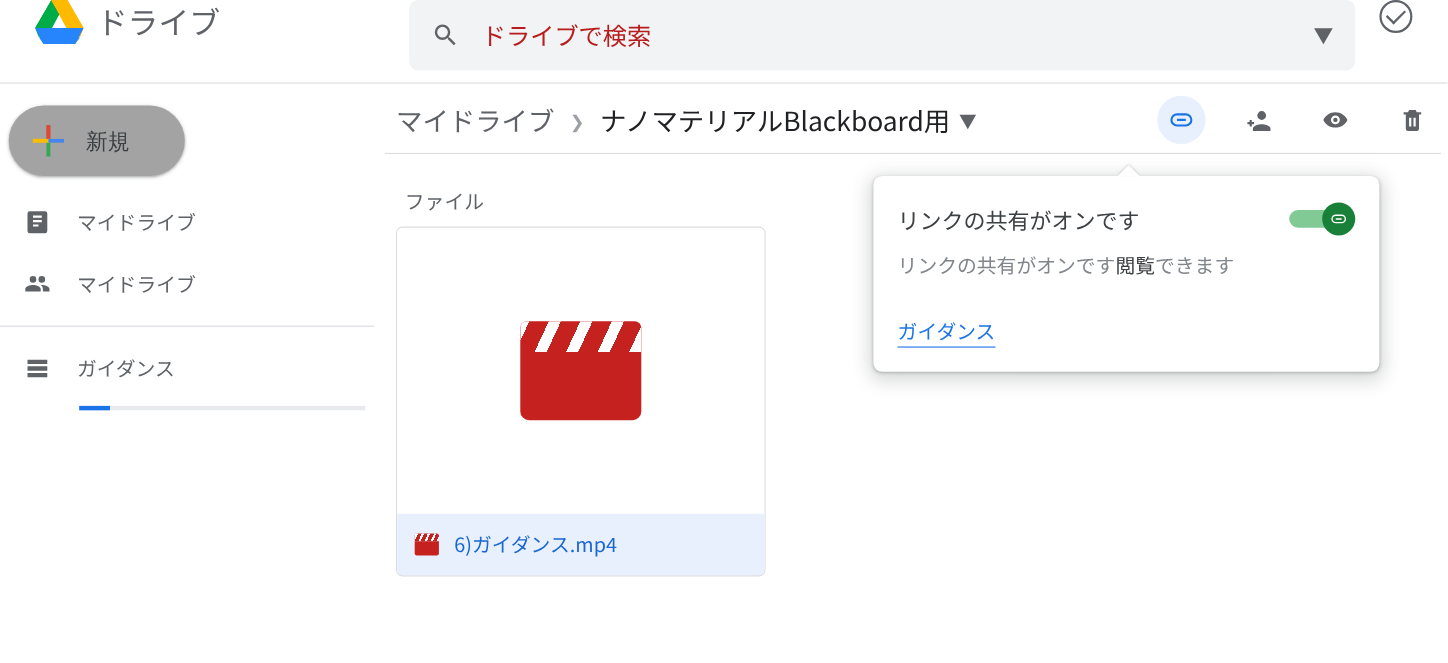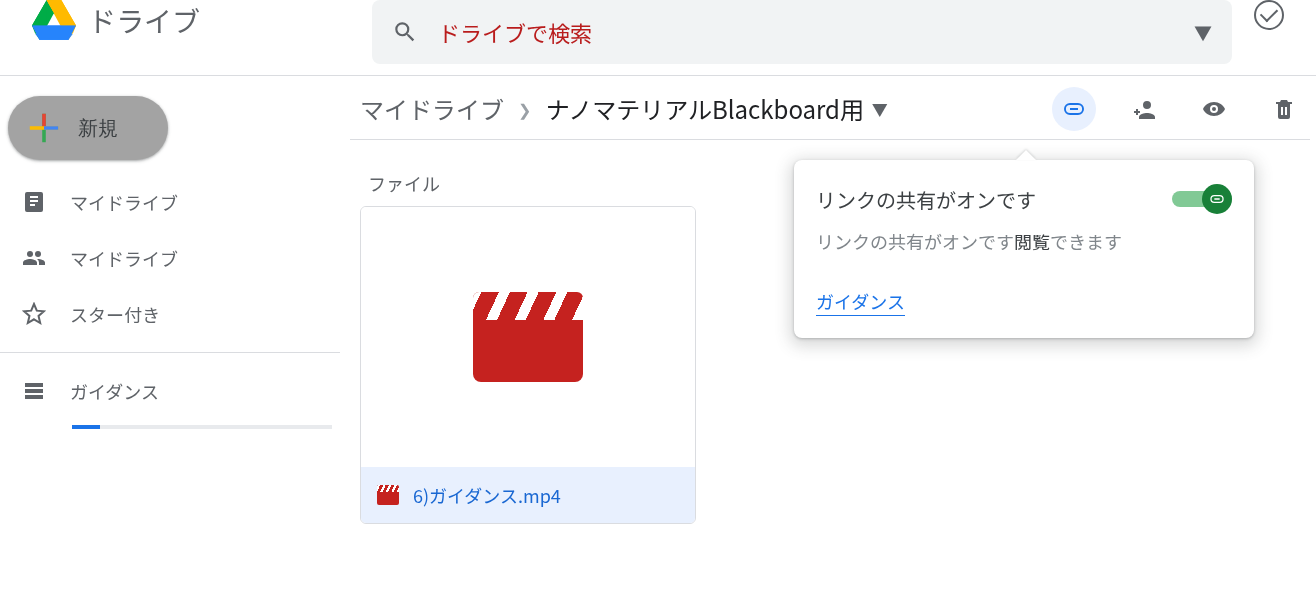--- a/index.html
+++ b/index.html
@@ -308,28 +308,20 @@
     <div class="sidebar-item">
       <span class="sb-icon">
         <svg viewBox="0 0 24 24">
             <path d="M16 11a3 3 0 10-3-3 3 3 0 003 3zm-8 0a3 3 0 10-3-3 3 3 0 003 3zm0 2c-2.33 0-7 1.17-7 3.5V19h14v-2.5C15 14.17 10.33 13 8 13zm8 0c-.29 0-.62 0-.97.05A4.22 4.22 0 0117 16.5V19h6v-2.5c0-2.33-4.67-3.5-7-3.5z"></path>
           </svg>
       </span>
       <span>マイドライブ</span>
     </div>
 
 
-    <div class="sidebar-item">
-      <span class="sb-icon">
-        <svg viewBox="0 0 24 24">
-            <path d="M12 17.27L18.18 21l-1.64-7.03L22 9.24l-7.19-.61L12 2 9.19 8.63 2 9.24l5.46 4.73L5.82 21z" fill="none" stroke="#5f6368" stroke-width="2"></path>
-          </svg>
-      </span>
-      <span>スター付き</span>
-    </div>
 
 
     <div class="sb-divider"></div>
 
     <div class="sidebar-item">
       <span class="sb-icon">
         <svg viewBox="0 0 24 24">
             <path d="M3 4h18v4H3zm0 6h18v4H3zm0 6h18v4H3z"></path>
           </svg>
       </span>

